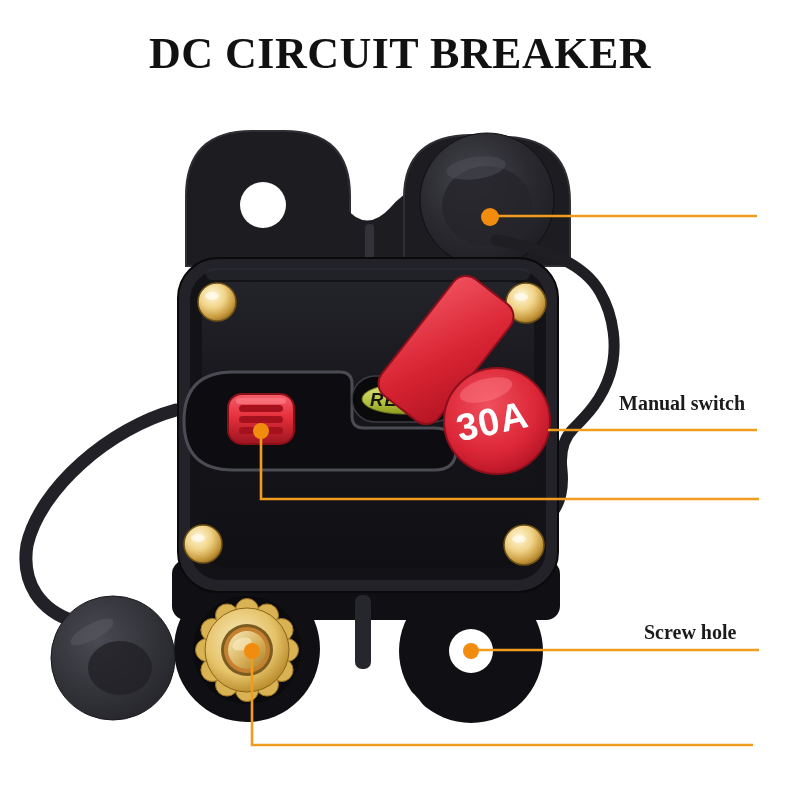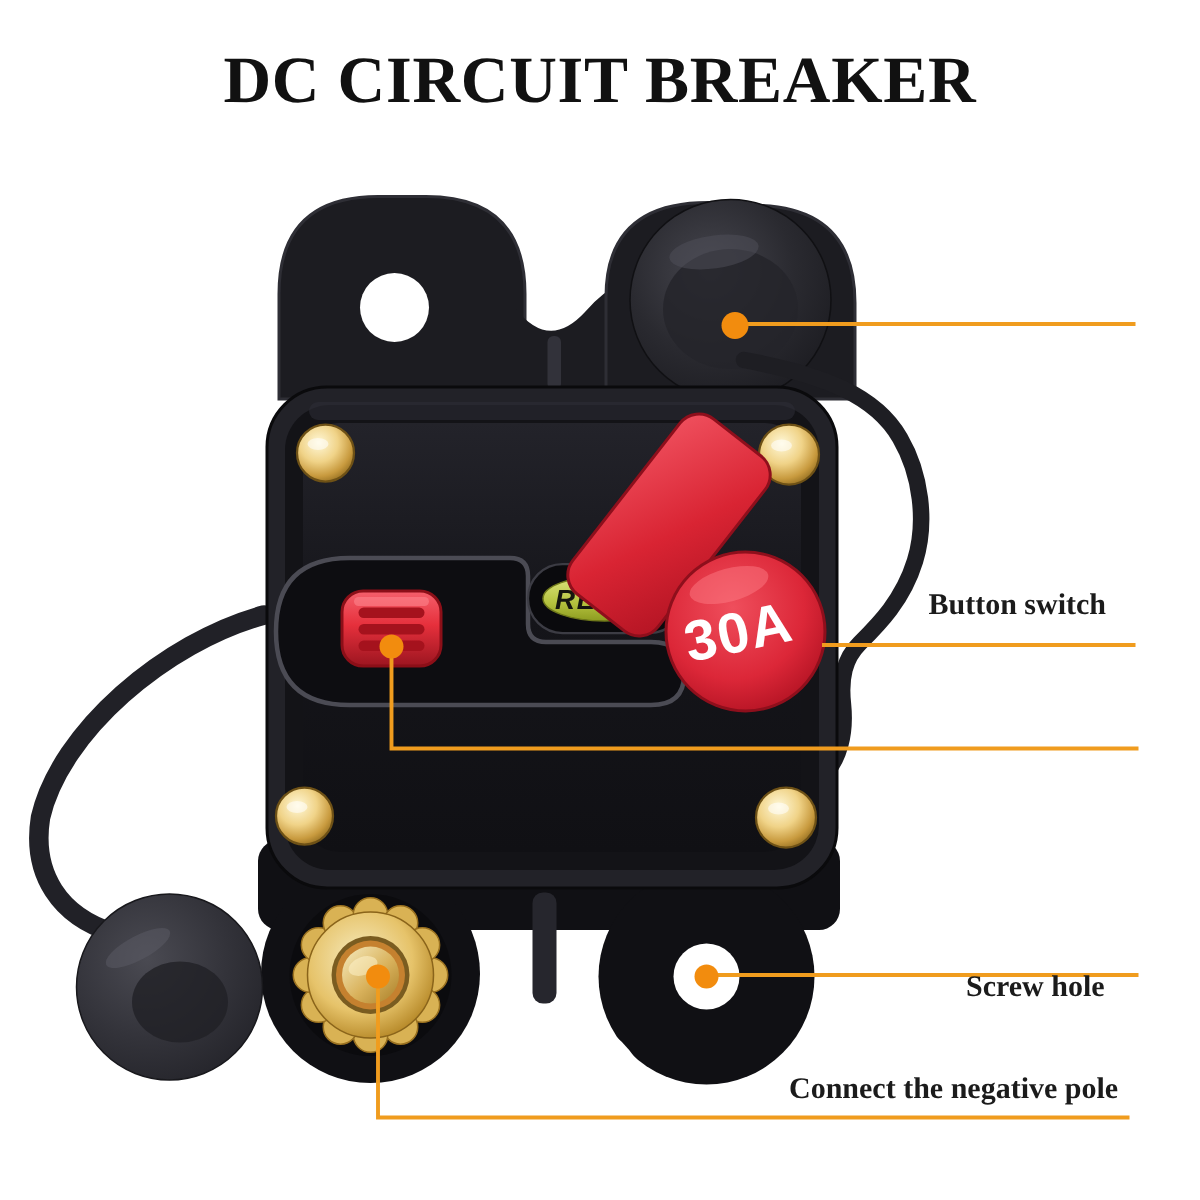--- a/index.html
+++ b/index.html
@@ -179,16 +179,15 @@
       <polyline class="callout-line" points="548,430 757,430"></polyline>
       <polyline class="callout-line" points="261,431 261,499 759,499"></polyline>
       <circle class="callout-dot" cx="261" cy="431" r="8"></circle>
       <polyline class="callout-line" points="471,650 759,650"></polyline>
       <circle class="callout-dot" cx="471" cy="651" r="8"></circle>
       <polyline class="callout-line" points="252,651 252,745 753,745"></polyline>
       <circle class="callout-dot" cx="252" cy="651" r="8"></circle>
     </g>
   </svg>
 
-  <div class="lbl" style="left:619px;top:392px">Button switch</div>
-  <div class="lbl" style="left:644px;top:647px">Screw hole</div>
-  <div class="lbl" style="left:526px;top:715px">Connect the negative pole</div>
+  <div class="lbl" style="left:619px;top:392px">Manual switch</div>
+  <div class="lbl" style="left:644px;top:621px">Screw hole</div>
 </div>
 
 </body></html>

